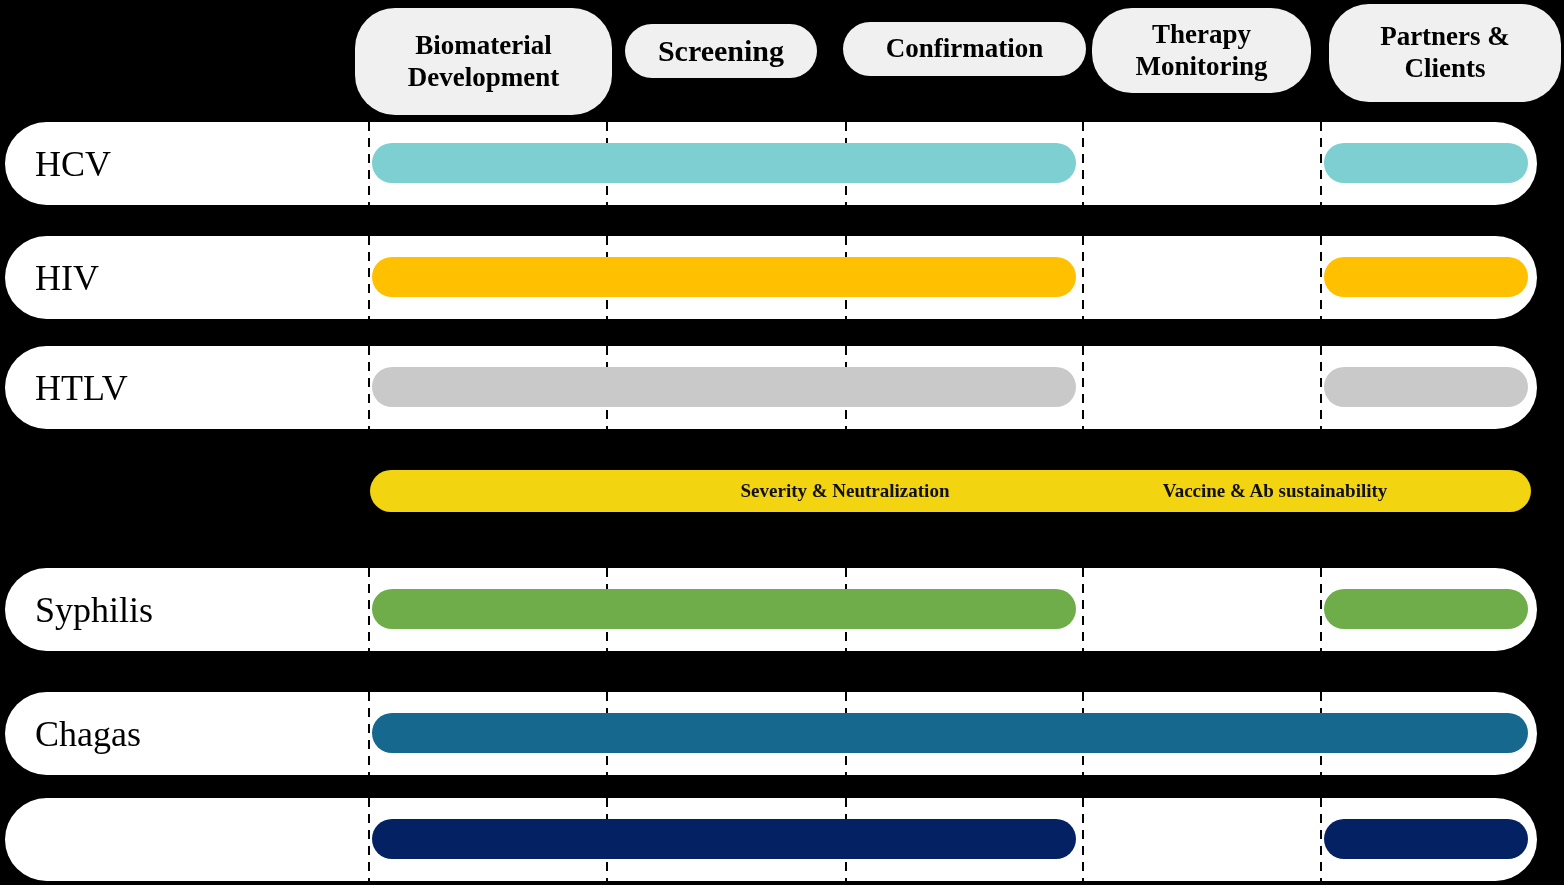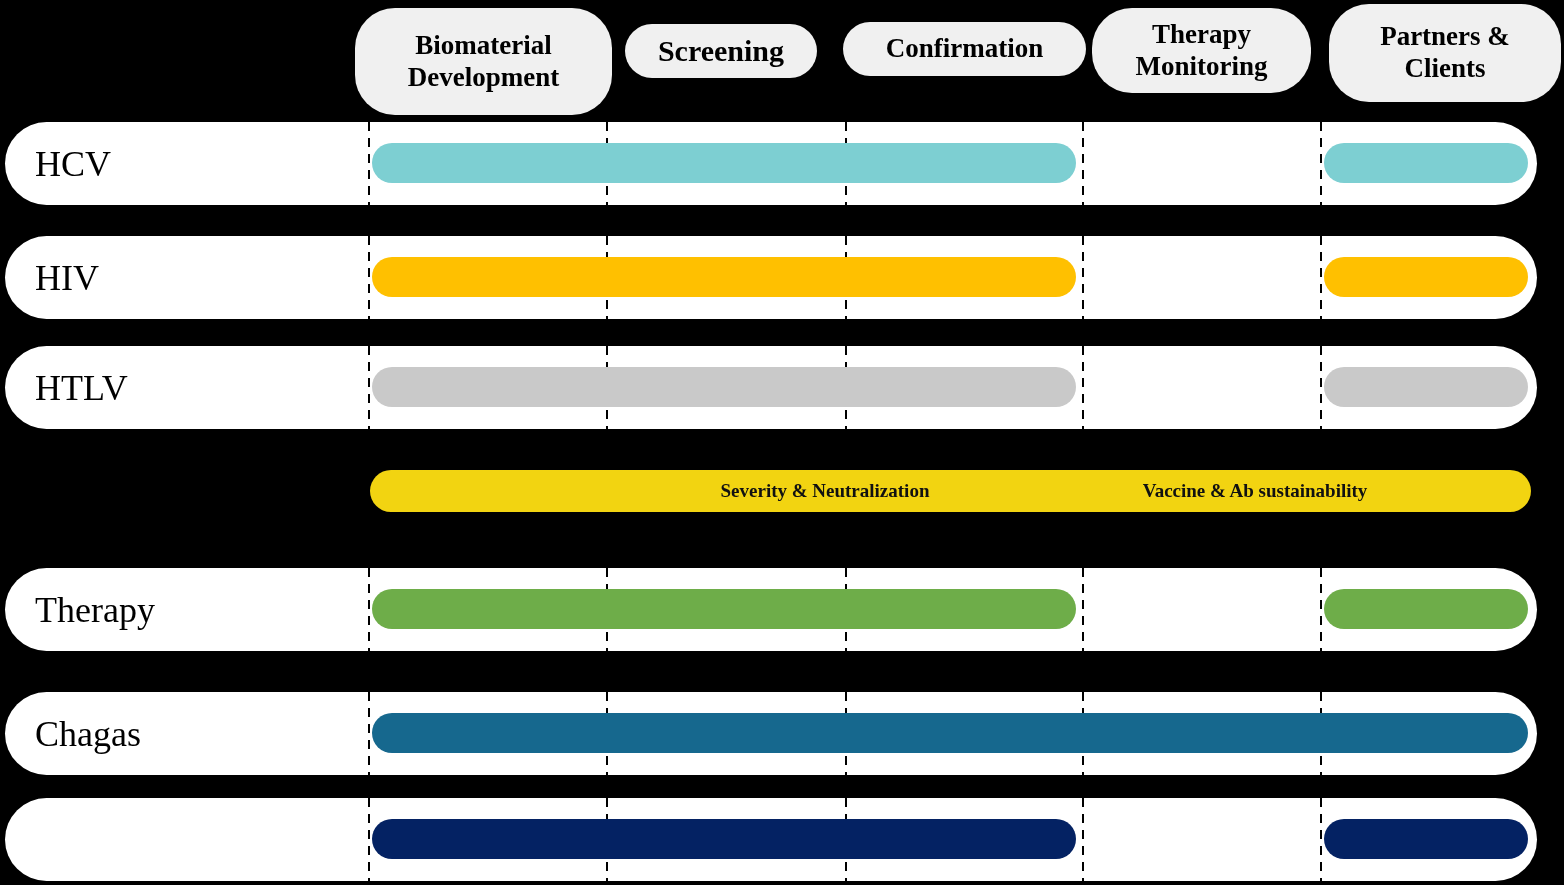--- a/index.html
+++ b/index.html
@@ -74,20 +74,21 @@
     border-radius: 21px;
   }
   .annotation {
     position: absolute;
     top: 50%;
     transform: translate(-50%, -50%);
     font-weight: bold;
     font-size: 19px;
     color: #111;
     white-space: nowrap;
+    margin-left: 20px;
   }
 
   .bottom-line {
     position: absolute;
     left: 0;
     top: 885px;
     width: 1564px;
     height: 4px;
     background: #FFFFFF;
   }
@@ -149,21 +150,21 @@
         <span class="annotation" style="left: 885px;">Vaccine &amp; Ab sustainability</span>
       </div>
       <div class="row-pill" style="top: 568px;">
         <div class="divider" style="left: 363px;"></div>
         <div class="divider" style="left: 601px;"></div>
         <div class="divider" style="left: 840px;"></div>
         <div class="divider" style="left: 1077px;"></div>
         <div class="divider" style="left: 1315px;"></div>
         <div class="bar" style="left: 367px; width: 704px; background: rgb(110, 173, 73);"></div>
         <div class="bar" style="left: 1319px; width: 204px; background: rgb(110, 173, 73);"></div>
-        <div class="row-label">Therapy</div>
+        <div class="row-label">Syphilis</div>
       </div>
       <div class="row-pill" style="top: 668px; margin-top: 24px;">
         <div class="divider" style="left: 363px;"></div>
         <div class="divider" style="left: 601px;"></div>
         <div class="divider" style="left: 840px;"></div>
         <div class="divider" style="left: 1077px;"></div>
         <div class="divider" style="left: 1315px;"></div>
         <div class="bar" style="left: 367px; width: 1156px; background: rgb(22, 104, 142);"></div>
         <div class="row-label">Chagas</div>
       </div>

